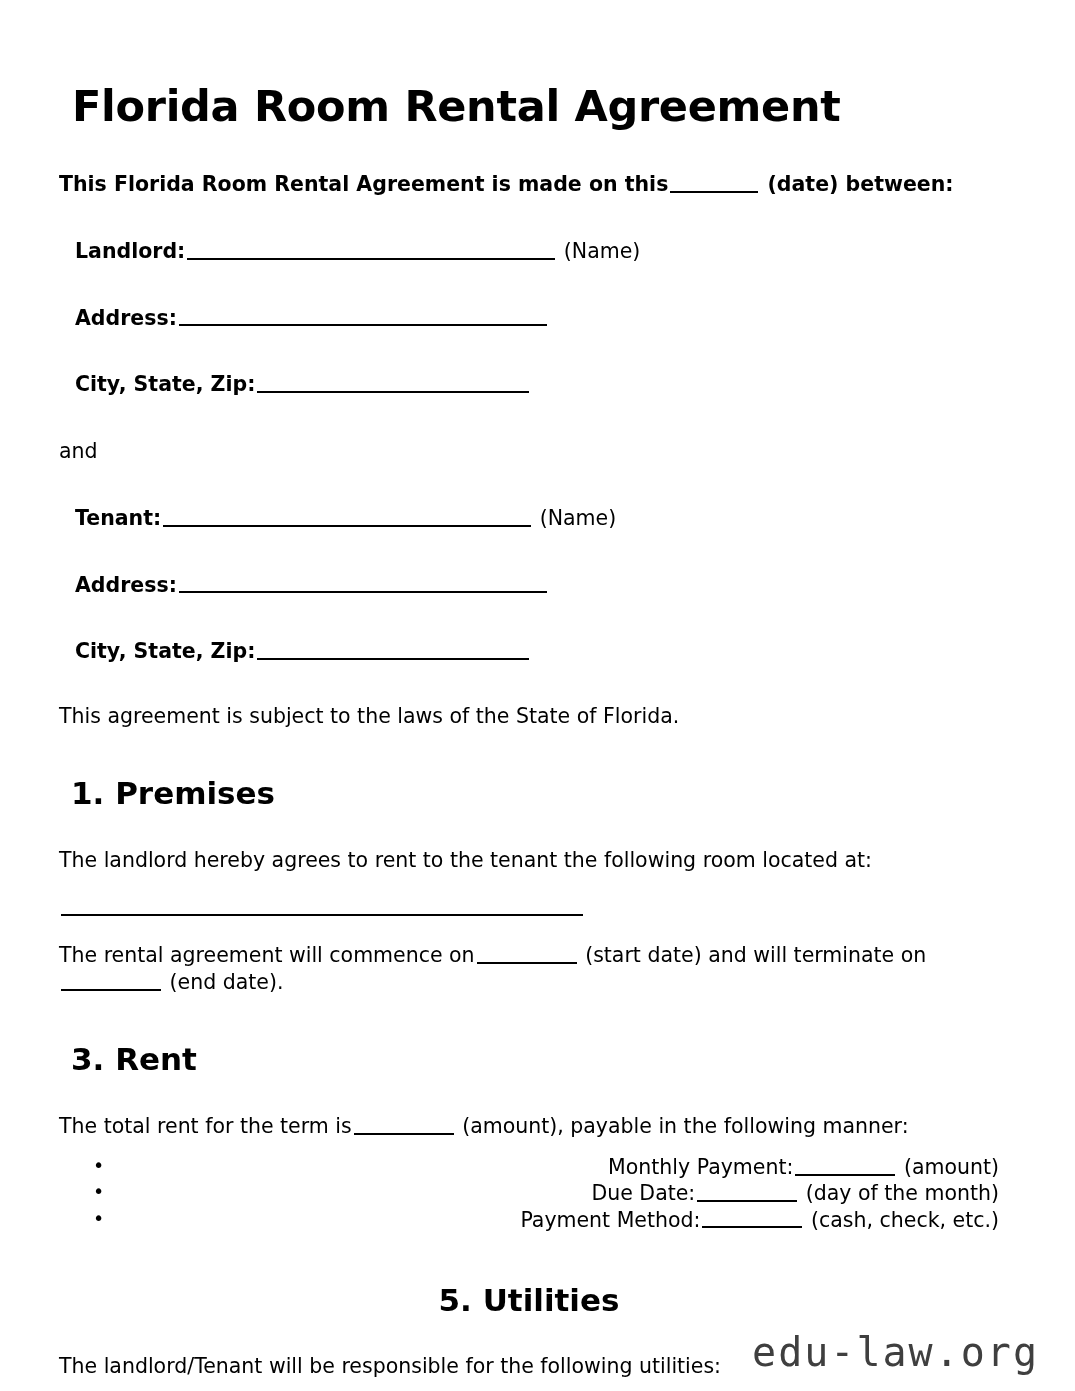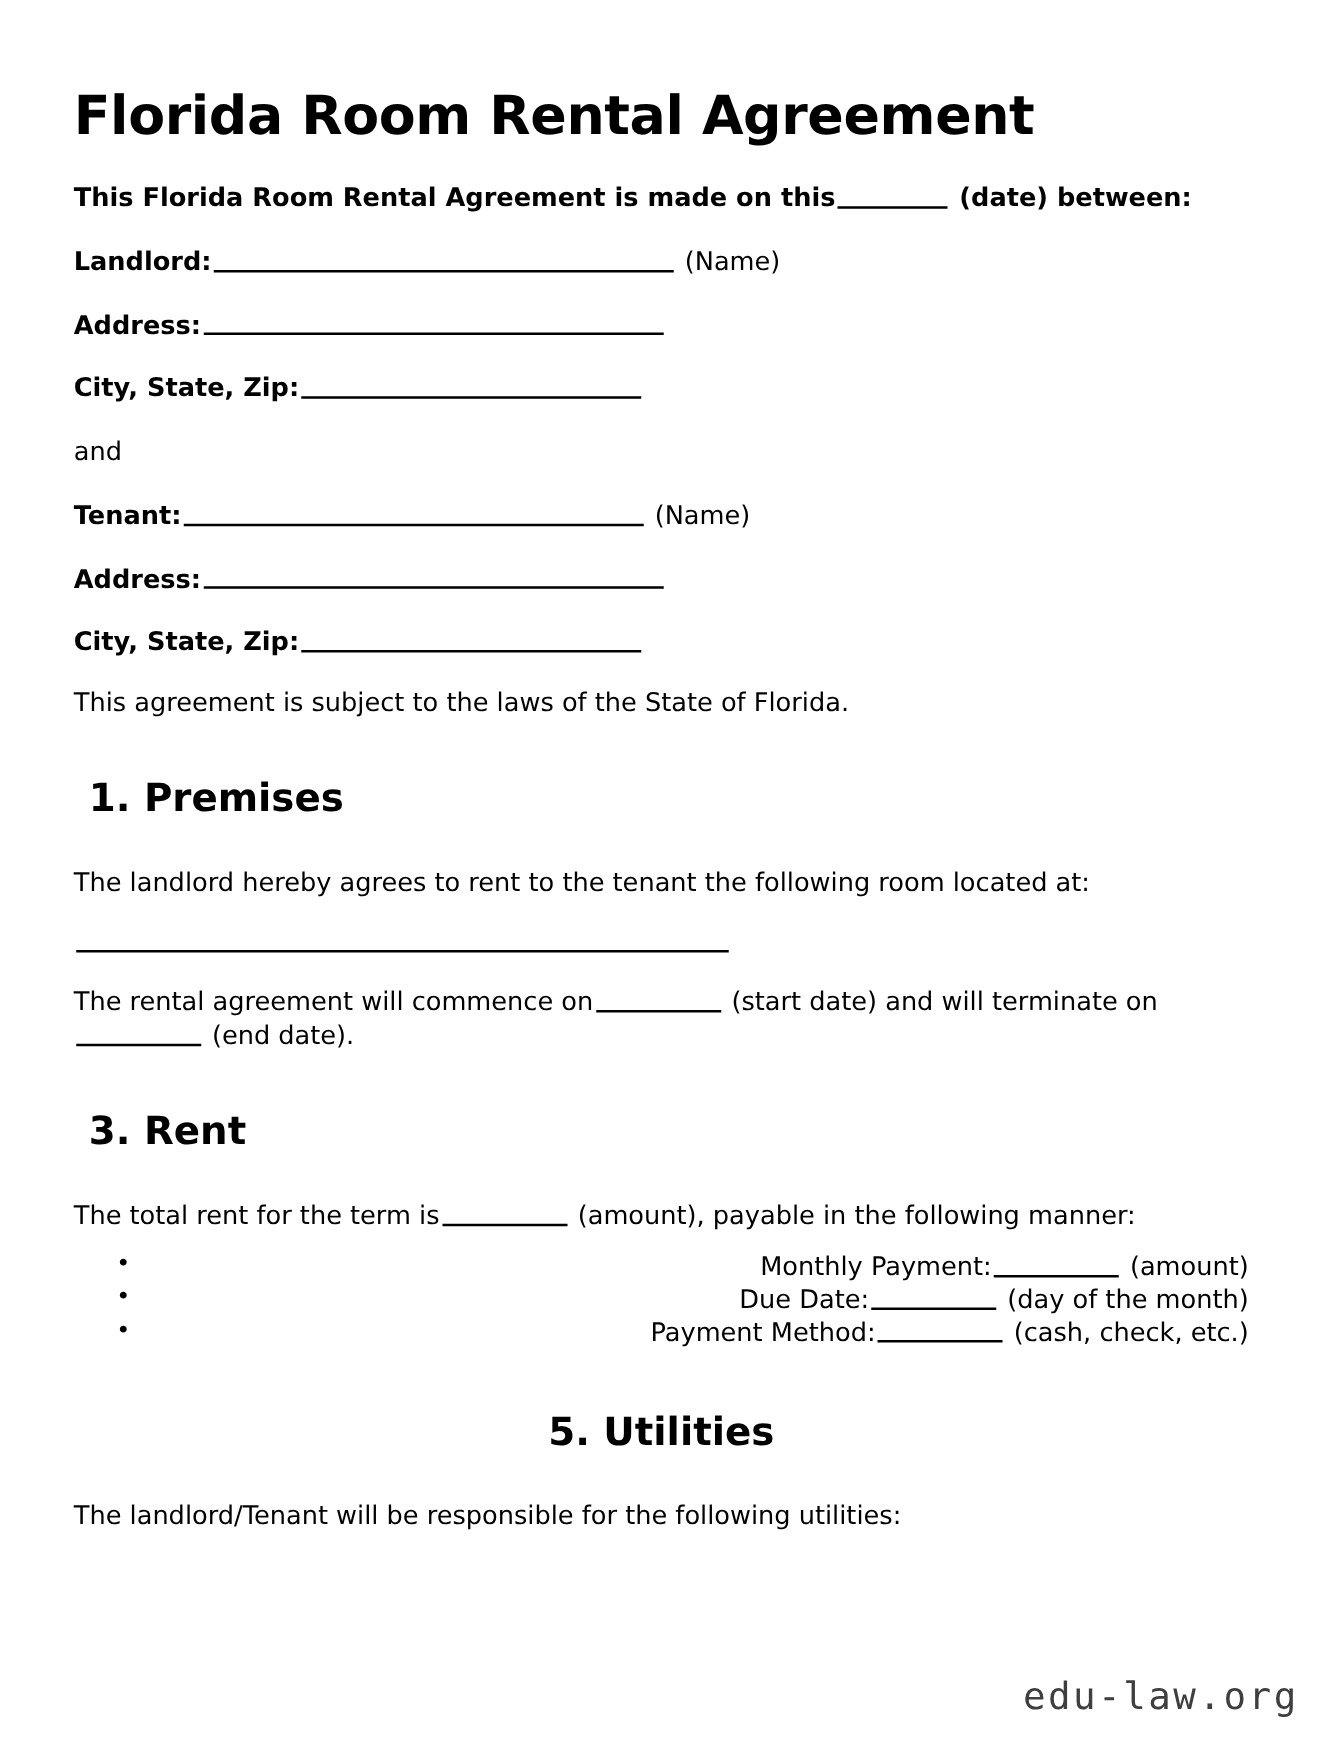--- a/index.html
+++ b/index.html
@@ -25,41 +25,41 @@
     top: 0;
     width: 940px;
   }
 
   
   .doc-title {
     font-size: 43px;
     font-weight: bold;
     letter-spacing: -0.3px;
     line-height: 1.0;
-    margin: 0;
+    margin: 13px;
     padding-top: 72px;
     color: #000;
   }
 
   
   .para {
     font-size: 20.5px;
     line-height: 1.32;
     margin: 0;
     color: #000;
   }
   .para.intro { padding-top: 30px; font-weight: bold; }
   .para.and-line { padding-top: 24px; }
   .para.florida-law { padding-top: 22px; }
 
   
   .field-row {
     font-size: 20.5px;
     line-height: 1.3;
-    margin: 0;
+    margin: 16px;
     padding-top: 24px;
     white-space: nowrap;
   }
   .field-label {
     font-weight: bold;
   }
 
   
   .blank {
     display: inline-block;
@@ -119,21 +119,21 @@
     top: -1px;
     font-size: 19px;
   }
 
   
   .watermark {
     position: absolute;
     right: 36px;
     bottom: 16px;
     font-family: "DejaVu Sans Mono", monospace;
-    font-size: 30px;
+    font-size: 40px;
     letter-spacing: 2px;
     color: #3f3f3f;
     white-space: nowrap;
   }
 </style>
 </head>
 <body>
 
 <div class="page">
   <div class="content">

